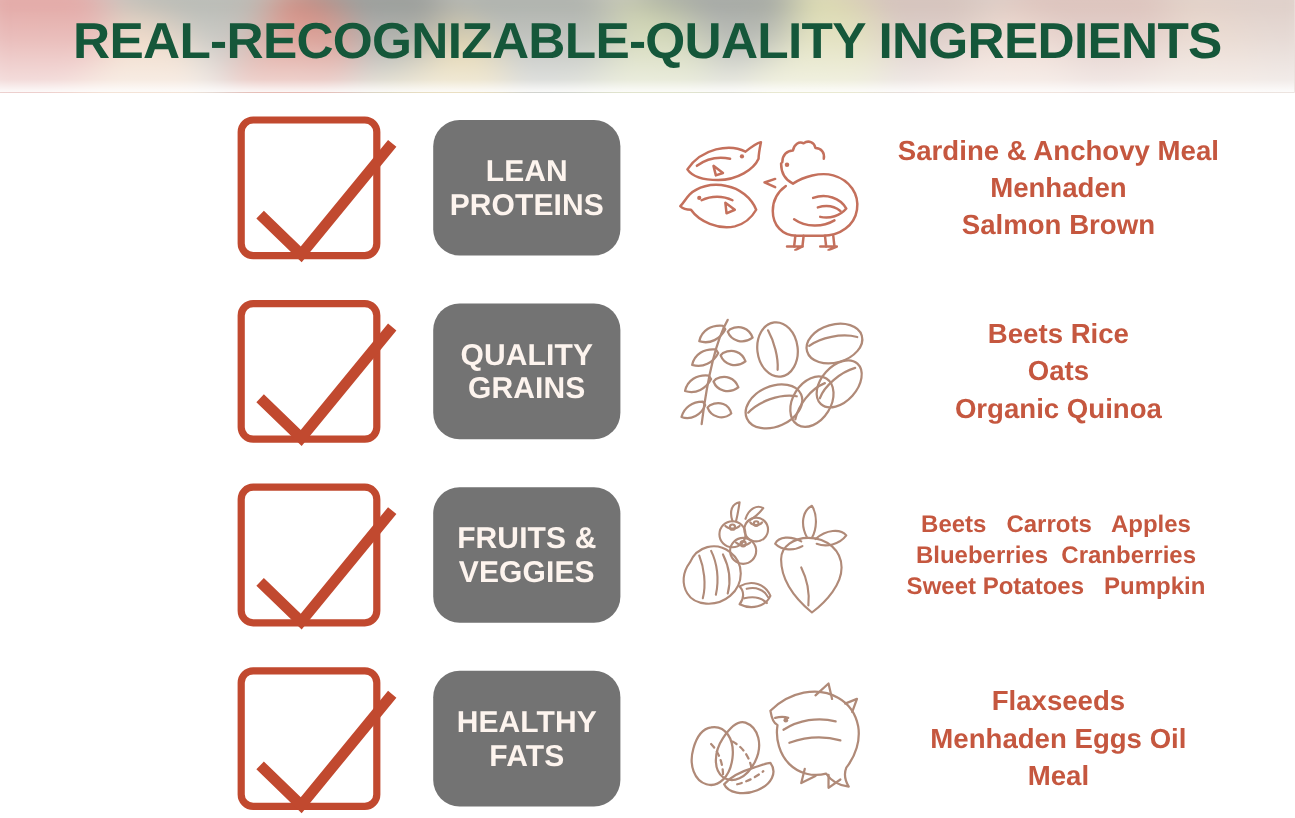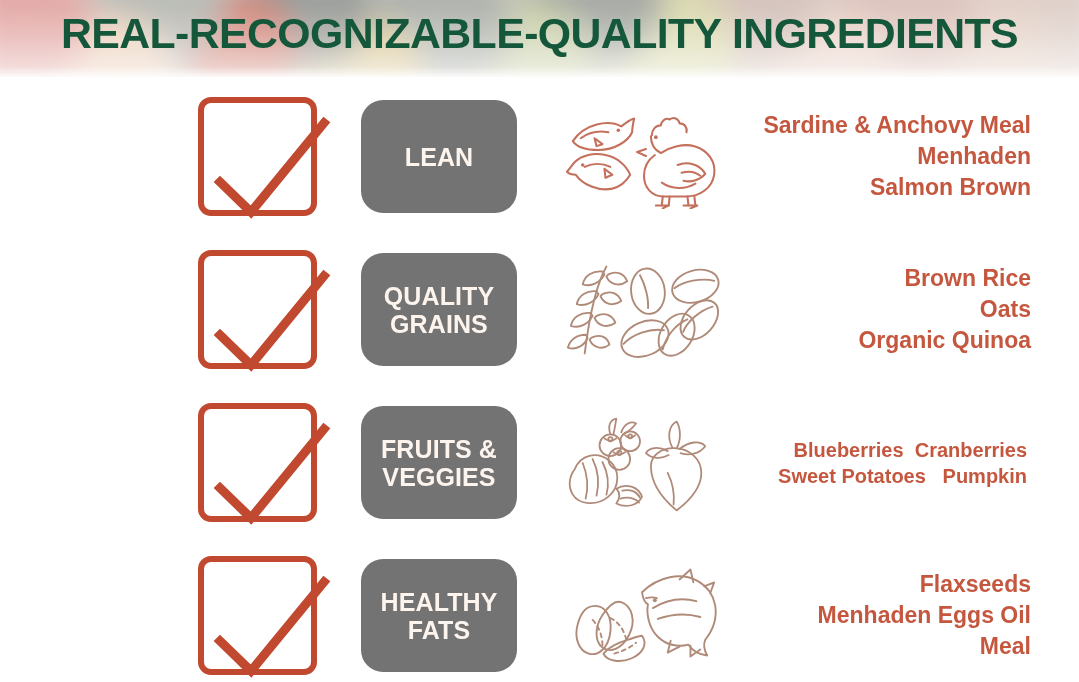--- a/index.html
+++ b/index.html
@@ -137,21 +137,21 @@
   .ingredients {
     flex: 1 1 auto;
     text-align: center;
     color: #c5573f;
     font-weight: 700;
     font-size: 23px;
     line-height: 31px;
     padding-right: 48px;
     padding-left: 6px;
   }
-  .ingredients .line { display: block; white-space: pre; text-align: right; }
+  .ingredients .line { display: block; white-space: pre; }
   .row-fruits .ingredients { font-size: 20px; line-height: 26px; padding-right: 52px; }
 </style>
 </head>
 <body>
 
 <div id="page">
 
   <div class="banner">
     <div class="banner-photo"></div>
     <div class="banner-veil"></div>
@@ -166,20 +166,21 @@
         <span>
           <svg width="135" height="139" viewBox="0 0 135 139">
             <path d="M24 89 L55 119 L128 30" fill="none" stroke="#c1492f" stroke-width="9" stroke-linecap="square" stroke-linejoin="miter"></path>
           </svg>
         </span>
       </div>
 
       <div class="badge">
         <span>
           <span class="l1">LEAN</span>
+          <span class="l2">PROTEINS</span>
         </span>
       </div>
 
       <div class="art">
         <svg width="170" height="104" viewBox="0 0 170 104">
           <g fill="none" stroke="#c4705c" stroke-width="2.1" stroke-linejoin="round" stroke-linecap="round">
 
             <path d="M14 36 C26 18 50 14 63 21 C68 17 72 14 76 13 C75 18 74 23 74 27
                      C70 36 56 45 40 45 C28 45 18 42 14 36 Z"></path>
             <path d="M22 33 C30 27 40 25 50 27"></path>
@@ -255,21 +256,21 @@
             <path d="M122 58 C132 54 150 56 161 63" transform="rotate(-48 142 62)"></path>
             <ellipse cx="87" cy="81" rx="25" ry="17" transform="rotate(-24 87 81)"></ellipse>
             <path d="M65 77 C77 72 96 73 108 81" transform="rotate(-24 87 81)"></path>
             <ellipse cx="119" cy="77" rx="23" ry="16" transform="rotate(-58 119 77)"></ellipse>
             <path d="M99 73 C110 69 127 70 138 78" transform="rotate(-58 119 77)"></path>
           </g>
         </svg>
       </div>
 
       <div class="ingredients">
-        <span class="line">Brown Rice</span>
+        <span class="line">Beets Rice</span>
         <span class="line">Oats</span>
         <span class="line">Organic Quinoa</span>
       </div>
     </div>
 
     <div class="row row-fruits">
 
       <div class="checkbox">
         <span>
           <svg width="135" height="139" viewBox="0 0 135 139">
@@ -316,20 +317,21 @@
             <path d="M110 62 C115 72 117 84 116 94"></path>
 
             <path d="M115 37 C109 26 111 14 119 10 C124 18 123 30 119 37"></path>
             <path d="M122 38 C131 30 143 29 148 35 C142 43 131 45 123 42"></path>
             <path d="M110 40 C101 35 91 36 88 42 C94 48 104 48 111 44"></path>
           </g>
         </svg>
       </div>
 
       <div class="ingredients">
+        <span class="line">Beets   Carrots   Apples</span>
         <span class="line">Blueberries  Cranberries</span>
         <span class="line">Sweet Potatoes   Pumpkin</span>
       </div>
     </div>
 
     <div class="row row-fats">
 
       <div class="checkbox">
         <span>
           <svg width="135" height="139" viewBox="0 0 135 139">

